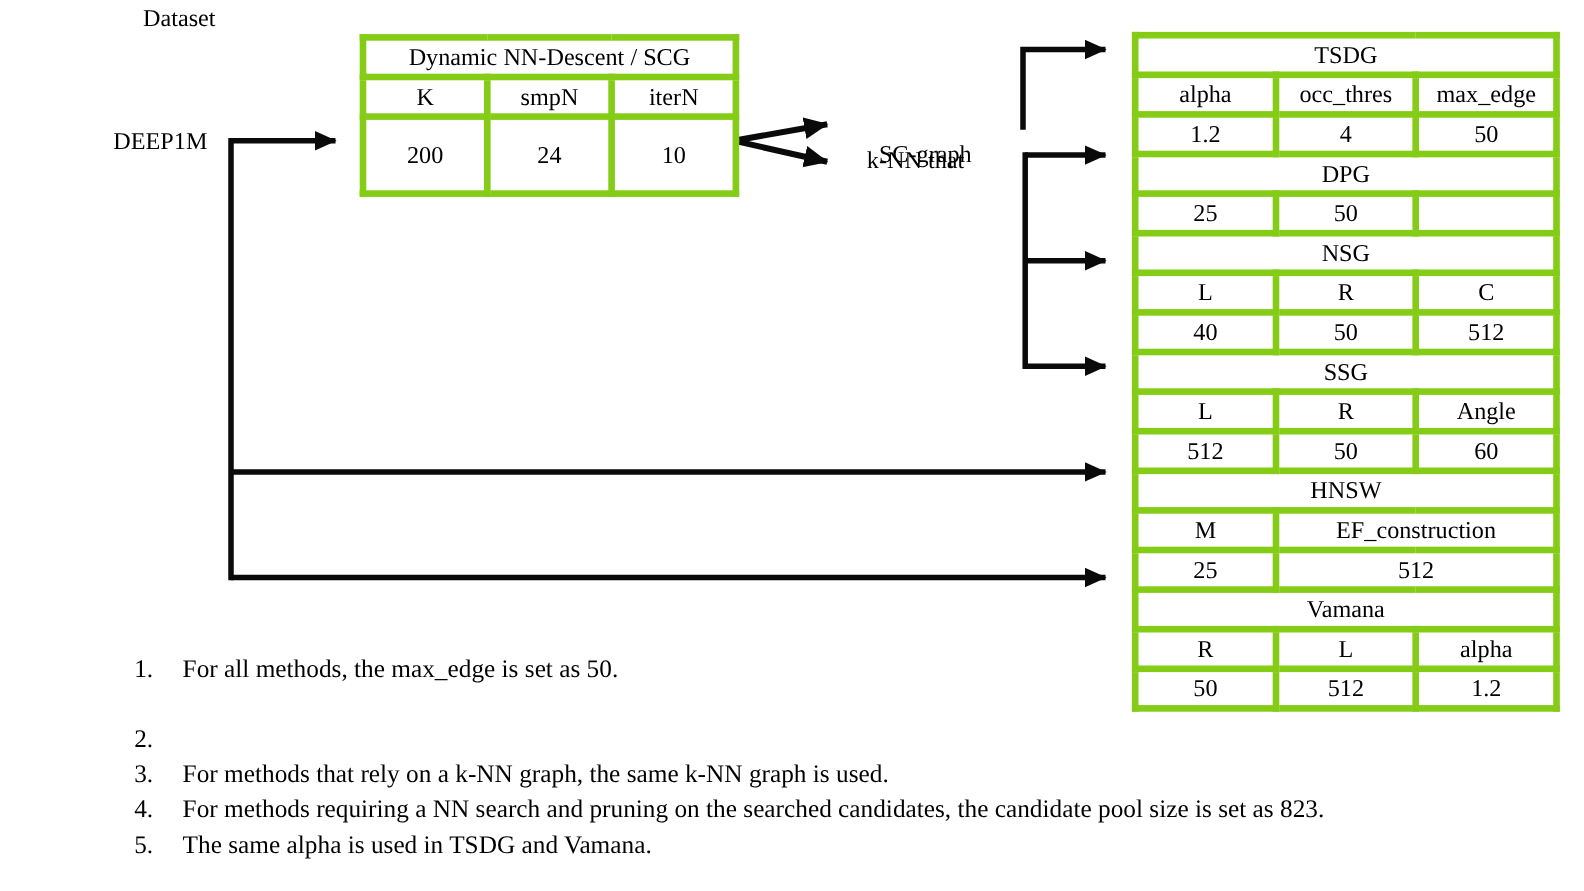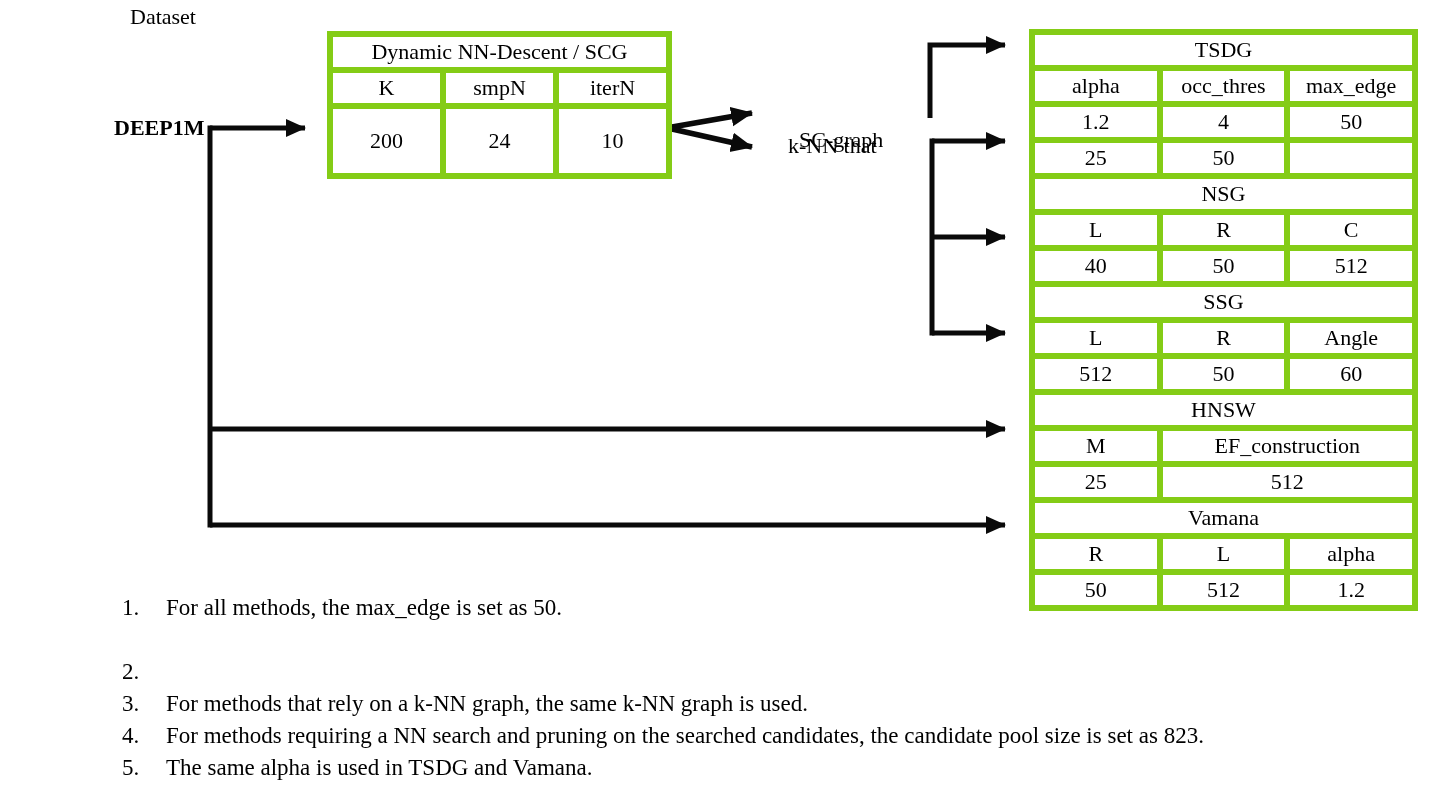--- a/index.html
+++ b/index.html
@@ -44,21 +44,21 @@
     <line x1="672" y1="129" x2="752" y2="147" stroke-width="5.5" marker-end="url(#ah)"></line>
     <polyline points="930,118 930,45 1005,45" stroke-width="5" marker-end="url(#ah)"></polyline>
     <line x1="932" y1="138.5" x2="932" y2="335.5" stroke-width="5"></line>
     <line x1="932" y1="141" x2="1005" y2="141" stroke-width="5" marker-end="url(#ah)"></line>
     <line x1="932" y1="237" x2="1005" y2="237" stroke-width="5" marker-end="url(#ah)"></line>
     <line x1="932" y1="333" x2="1005" y2="333" stroke-width="5" marker-end="url(#ah)"></line>
   </g>
 </svg>
 
 <div class="abs lbl" style="left:130px;top:4px;">Dataset</div>
-<div class="abs lbl" style="left:114px;top:115px;font-weight:bold;">DEEP1M</div>
+<div class="abs lbl" style="left:103px;top:115px;">DEEP1M</div>
 <div class="abs lbl" style="left:799px;top:100px;margin-top:27px;">SC-graph</div>
 <div class="abs lbl" style="left:788px;top:133px;">k-NN that</div>
 
 <table class="ptable abs" id="nn-descent-table">
   <tbody>
       <tr>
     <td colspan="3">Dynamic NN-Descent / SCG</td>
   </tr>
   <tr>
     <td>K</td>
@@ -83,20 +83,23 @@
     <td>alpha</td>
     <td>occ_thres</td>
     <td>max_edge</td>
   </tr>
   <tr>
     <td>1.2</td>
     <td>4</td>
     <td>50</td>
   </tr>
 
+  <tr>
+        <td colspan="3">DPG</td>
+      </tr>
   <tr>
     <td>25</td>
     <td>50</td>
     <td></td>
   </tr>
 
   <tr>
         <td colspan="3">NSG</td>
       </tr>
   <tr>

